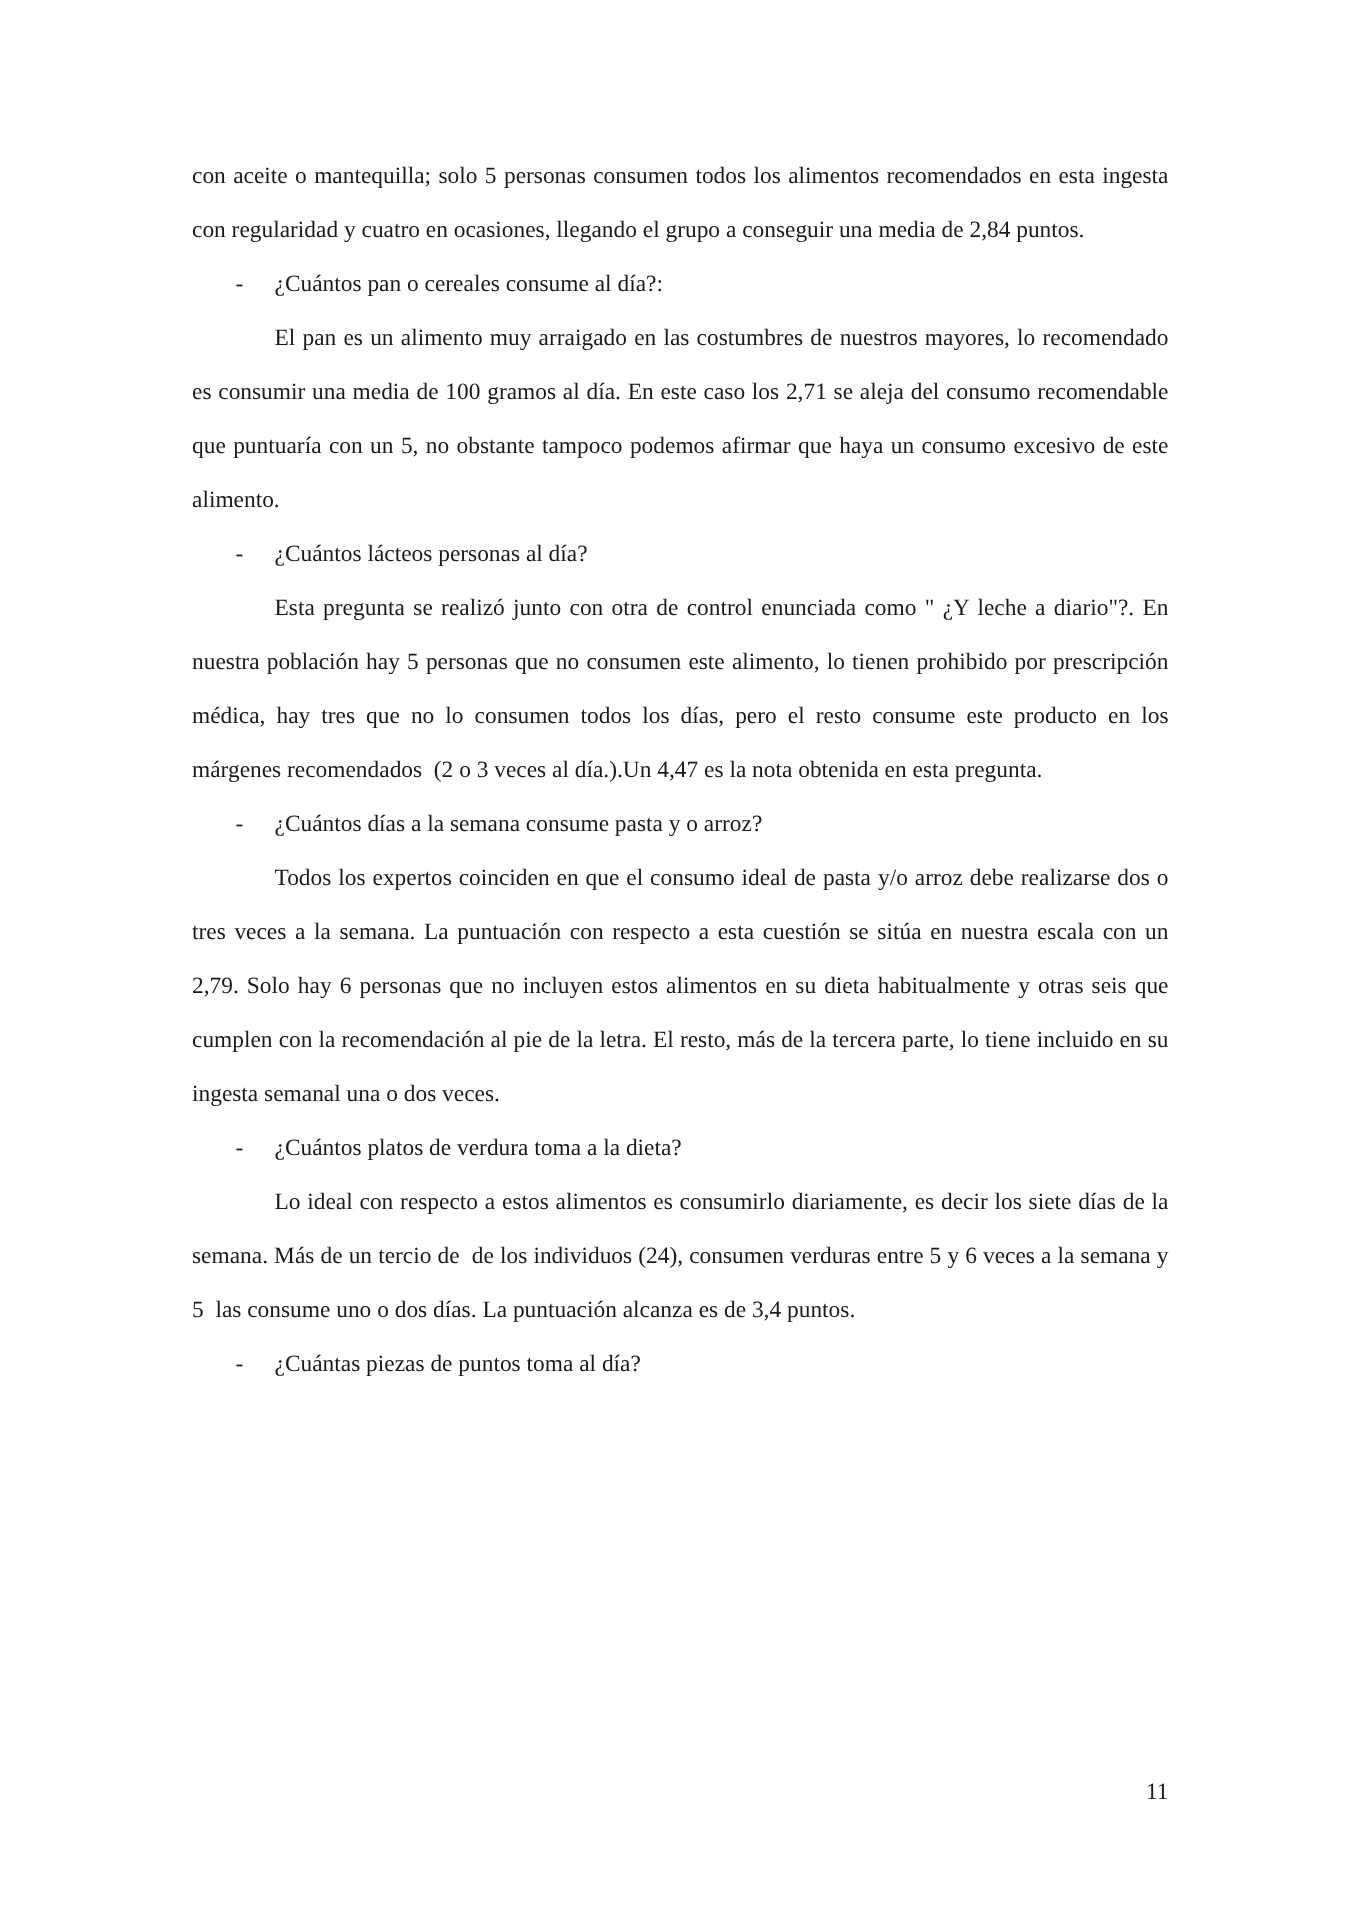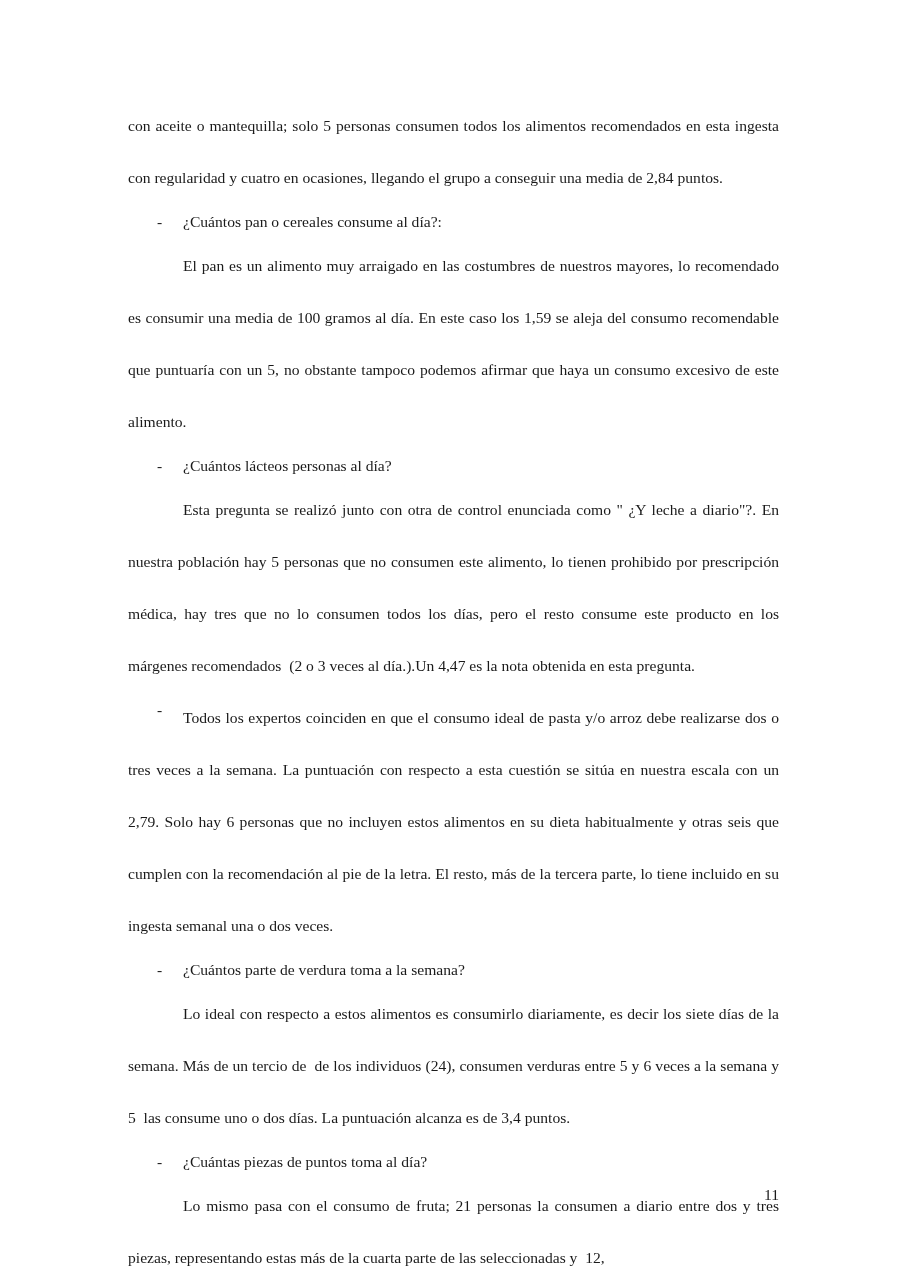--- a/index.html
+++ b/index.html
@@ -32,21 +32,21 @@
   .content {
     position: absolute;
     left: 128px;
     top: 100px;
     width: 651px;
   }
 
   p.body-par {
     margin: 0;
     font-size: 15.6px;
-    line-height: 52px;
+    line-height: 36px;
     text-align: justify;
     text-justify: inter-word;
     text-indent: 55px;
     white-space: pre-wrap;
     hyphens: none;
   }
 
   p.body-par.no-indent {
     text-indent: 0;
   }
@@ -82,35 +82,34 @@
 <body>
 
 <div class="page">
 
   <div class="content">
 
     <p class="body-par no-indent">con aceite o mantequilla; solo 5 personas consumen todos los alimentos recomendados en esta ingesta con regularidad y cuatro en ocasiones, llegando el grupo a conseguir una media de 2,84 puntos.</p>
 
     <p class="bullet-line"><span class="dash">-</span><span>¿Cuántos pan o cereales consume al día?:</span></p>
 
-    <p class="body-par">El pan es un alimento muy arraigado en las costumbres de nuestros mayores, lo recomendado es consumir una media de 100 gramos al día. En este caso los 1,59 se aleja del consumo recomendable que puntuaría con un 5, no obstante tampoco podemos afirmar que haya un consumo excesivo de este alimento.</p>
+    <p class="body-par">El pan es un alimento muy arraigado en las costumbres de nuestros mayores, lo recomendado es consumir una media de 100 gramos al día. En este caso los 2,71 se aleja del consumo recomendable que puntuaría con un 5, no obstante tampoco podemos afirmar que haya un consumo excesivo de este alimento.</p>
 
     <p class="bullet-line"><span class="dash">-</span><span>¿Cuántos lácteos personas al día?</span></p>
 
     <p class="body-par">Esta pregunta se realizó junto con otra de control enunciada como " ¿Y leche a diario"?. En nuestra población hay 5 personas que no consumen este alimento, lo tienen prohibido por prescripción médica, hay tres que no lo consumen todos los días, pero el resto consume este producto en los márgenes recomendados  (2 o 3 veces al día.).Un 4,47 es la nota obtenida en esta pregunta.</p>
 
-    <p class="bullet-line"><span class="dash">-</span></p>
+    <p class="bullet-line"><span class="dash">-</span><span>¿Cuántos días a la semana consume pasta y o arroz?</span></p>
 
     <p class="body-par">Todos los expertos coinciden en que el consumo ideal de pasta y/o arroz debe realizarse dos o tres veces a la semana. La puntuación con respecto a esta cuestión se sitúa en nuestra escala con un 2,79. Solo hay 6 personas que no incluyen estos alimentos en su dieta habitualmente y otras seis que cumplen con la recomendación al pie de la letra. El resto, más de la tercera parte, lo tiene incluido en su ingesta semanal una o dos veces.</p>
 
-    <p class="bullet-line"><span class="dash">-</span><span>¿Cuántos parte de verdura toma a la semana?</span></p>
+    <p class="bullet-line"><span class="dash">-</span><span>¿Cuántos platos de verdura toma a la dieta?</span></p>
 
     <p class="body-par">Lo ideal con respecto a estos alimentos es consumirlo diariamente, es decir los siete días de la semana. Más de un tercio de  de los individuos (24), consumen verduras entre 5 y 6 veces a la semana y 5  las consume uno o dos días. La puntuación alcanza es de 3,4 puntos.</p>
 
     <p class="bullet-line"><span class="dash">-</span><span>¿Cuántas piezas de puntos toma al día?</span></p>
 
-    <p class="body-par">Lo mismo pasa con el consumo de fruta; 21 personas la consumen a diario entre dos y tres piezas, representando estas más de la cuarta parte de las seleccionadas y  12,</p>
 
   </div>
 
   <div class="page-number">11</div>
 
 </div>
 
 </body></html>

